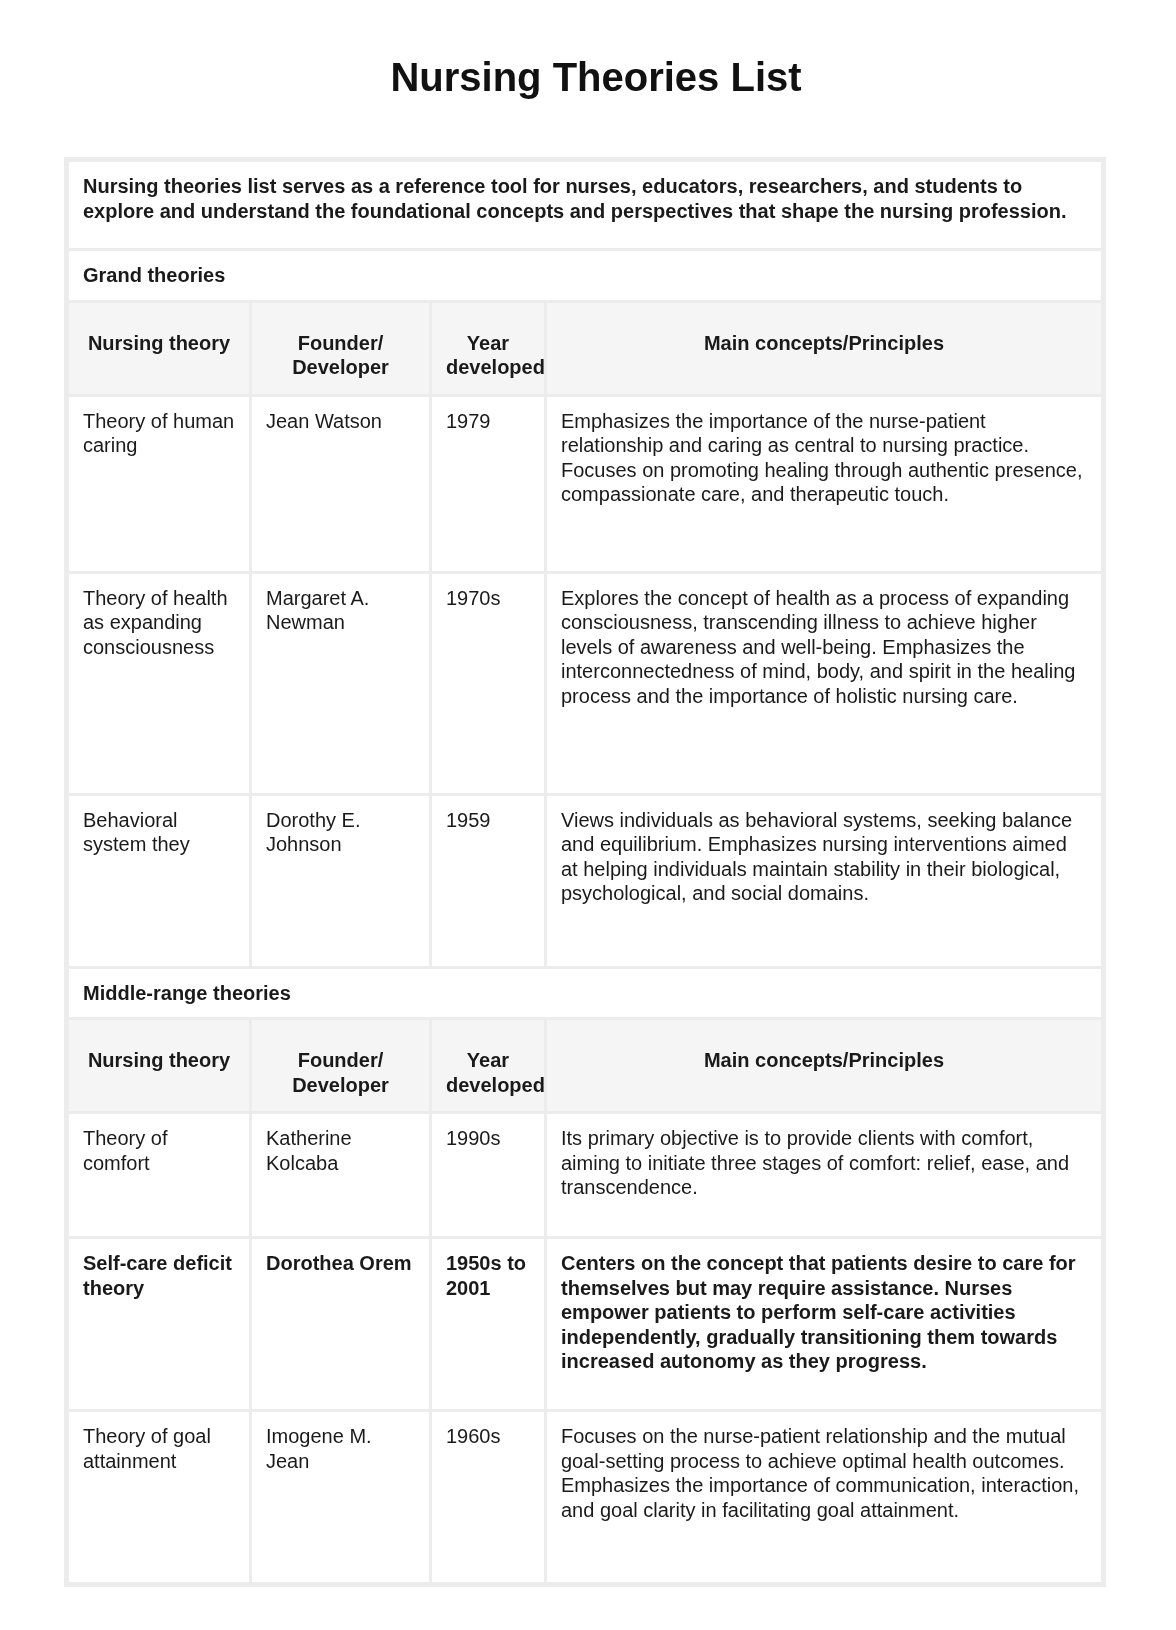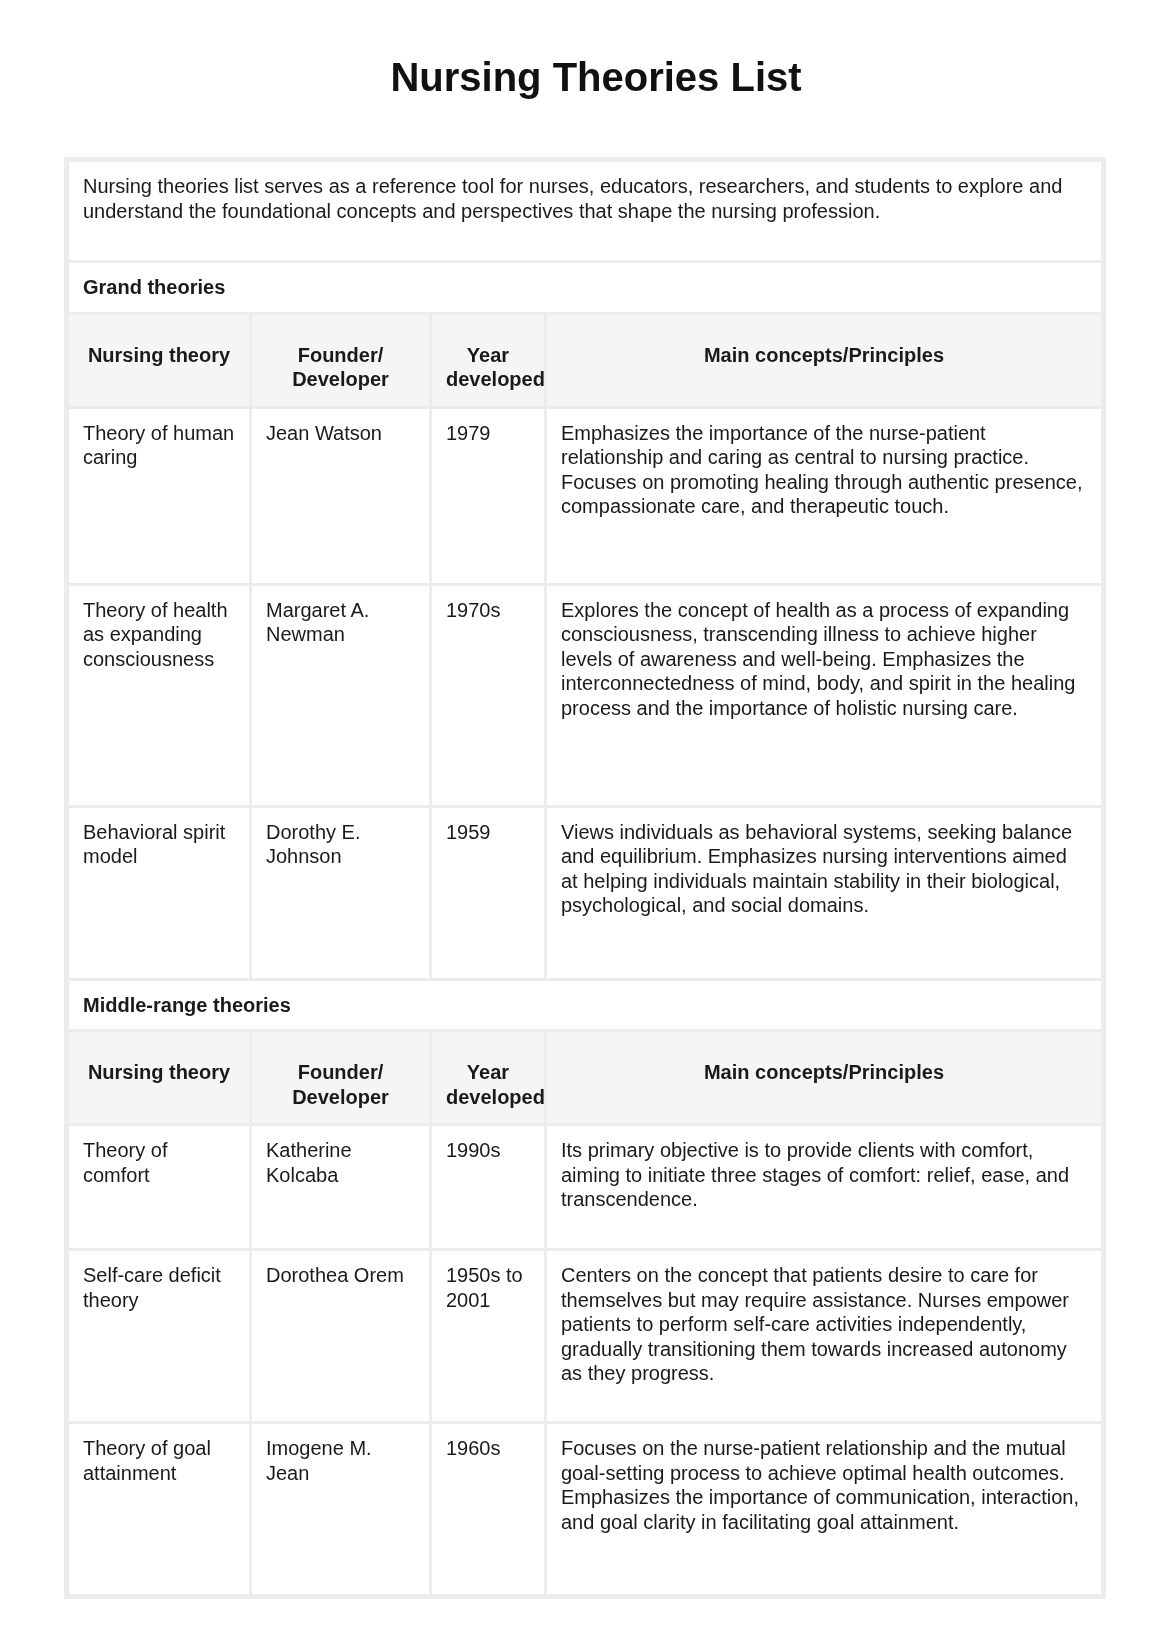--- a/index.html
+++ b/index.html
@@ -1,32 +1,32 @@
 <!DOCTYPE html>
 <html><head>
 <meta charset="utf-8">
 <style>
   html, body { margin: 0; padding: 0; background: #ffffff; }
   body { width: 1176px; height: 1630px; font-family: "Liberation Sans", sans-serif; color: #1a1a1a; position: relative; }
   .page-title { text-align: center; font-weight: bold; font-size: 40px; margin: 0; padding-top: 52px; height: 50px; line-height: 50px; color: #111; padding-left: 16px; }
   .doc { position: absolute; left: 64px; top: 157px; width: 1042px; border: 2px solid #ececec; box-sizing: border-box; }
   table { border-collapse: collapse; width: 100%; table-layout: fixed; }
   td, th { border: 3px solid #ececec; vertical-align: top; font-size: 20px; line-height: 24.5px; padding: 12px 14px 12px 14px; text-align: left; }
-  .intro { padding: 12px 14px 12px 14px; height: 74px; }
+  .intro { padding: 12px 14px 0 14px; height: 74px; font-weight: bold; }
   .section { font-weight: bold; padding: 12px 14px; height: 24px; }
   th { background: #f5f5f5; font-weight: bold; text-align: center; padding: 28px 14px 14px; height: 49px; }
   .c1 { width: 183px; }
   .c2 { width: 180px; }
   .c3 { width: 115px; }
   .c4 { width: auto; }
   tr.r1 td { height: 150px; }
   tr.r2 td { height: 195px; }
   tr.r3 td { height: 146px; }
   tr.r4 td { height: 98px; }
-  tr.r5 td { height: 146px; }
+  tr.r5 td { height: 146px; font-weight: bold; }
   tr.r6 td { height: 146px; }
 </style>
 </head>
 <body>
 
 <h1 class="page-title">Nursing Theories List</h1>
 
 <div class="doc">
   <table>
     <colgroup>
@@ -55,21 +55,21 @@
         <td>1979</td>
         <td>Emphasizes the importance of the nurse-patient relationship and caring as central to nursing practice. Focuses on promoting healing through authentic presence, compassionate care, and therapeutic touch.</td>
       </tr>
       <tr class="r2">
         <td>Theory of health as expanding consciousness</td>
         <td>Margaret A. Newman</td>
         <td>1970s</td>
         <td>Explores the concept of health as a process of expanding consciousness, transcending illness to achieve higher levels of awareness and well-being. Emphasizes the interconnectedness of mind, body, and spirit in the healing process and the importance of holistic nursing care.</td>
       </tr>
       <tr class="r3">
-        <td>Behavioral spirit model</td>
+        <td>Behavioral system they</td>
         <td>Dorothy E. Johnson</td>
         <td>1959</td>
         <td>Views individuals as behavioral systems, seeking balance and equilibrium. Emphasizes nursing interventions aimed at helping individuals maintain stability in their biological, psychological, and social domains.</td>
       </tr>
 
       <tr>
         <td colspan="4" class="section">Middle-range theories</td>
       </tr>
       <tr>
         <th>Nursing theory</th>

